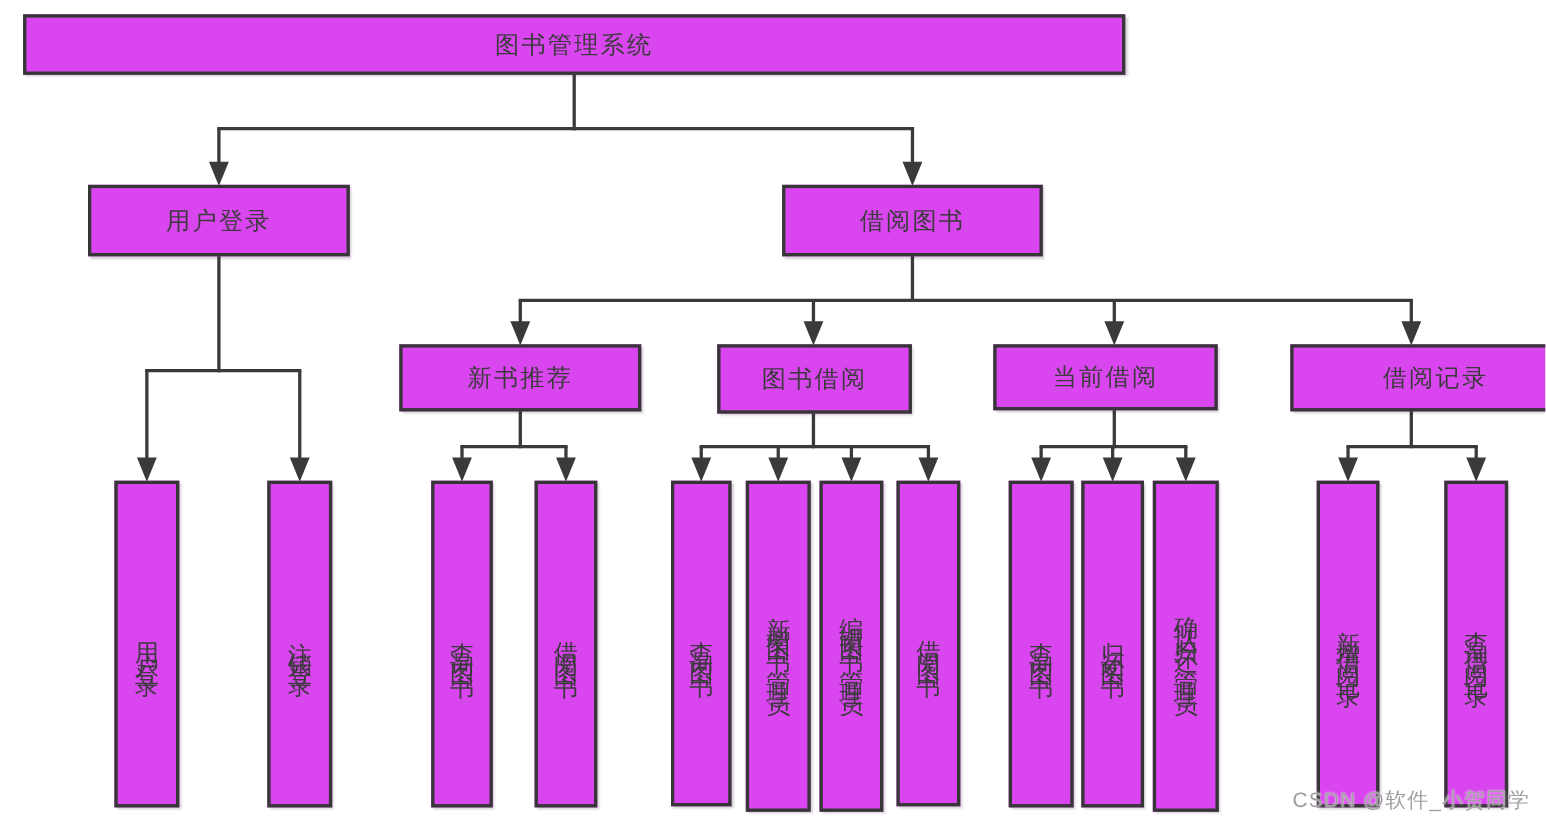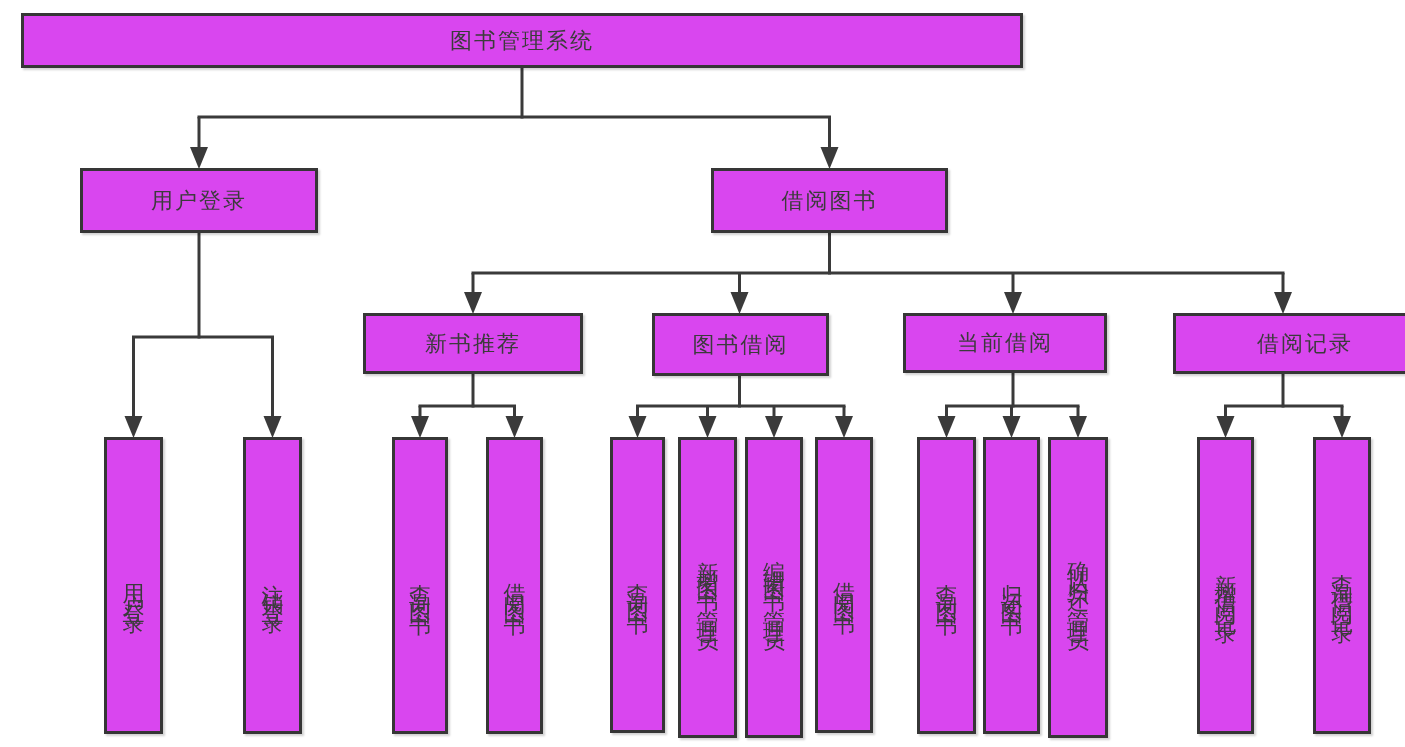--- a/index.html
+++ b/index.html
@@ -183,13 +183,14 @@
       <div class="node vertical" style="left: 1048px; top: 437px; width: 60px; height: 301px;">
         <span class="label">确认归还（管理员）</span>
       </div>
       <div class="node vertical" style="left: 1197px; top: 437px; width: 57px; height: 297px;">
         <span class="label">新增借阅记录</span>
       </div>
       <div class="node vertical" style="left: 1313px; top: 437px; width: 58px; height: 297px;">
         <span class="label">查询借阅记录</span>
       </div>
     </div>
+  <div class="watermark">CSDN @软件_小贺同学</div>
 </div>
 
 </body></html>

